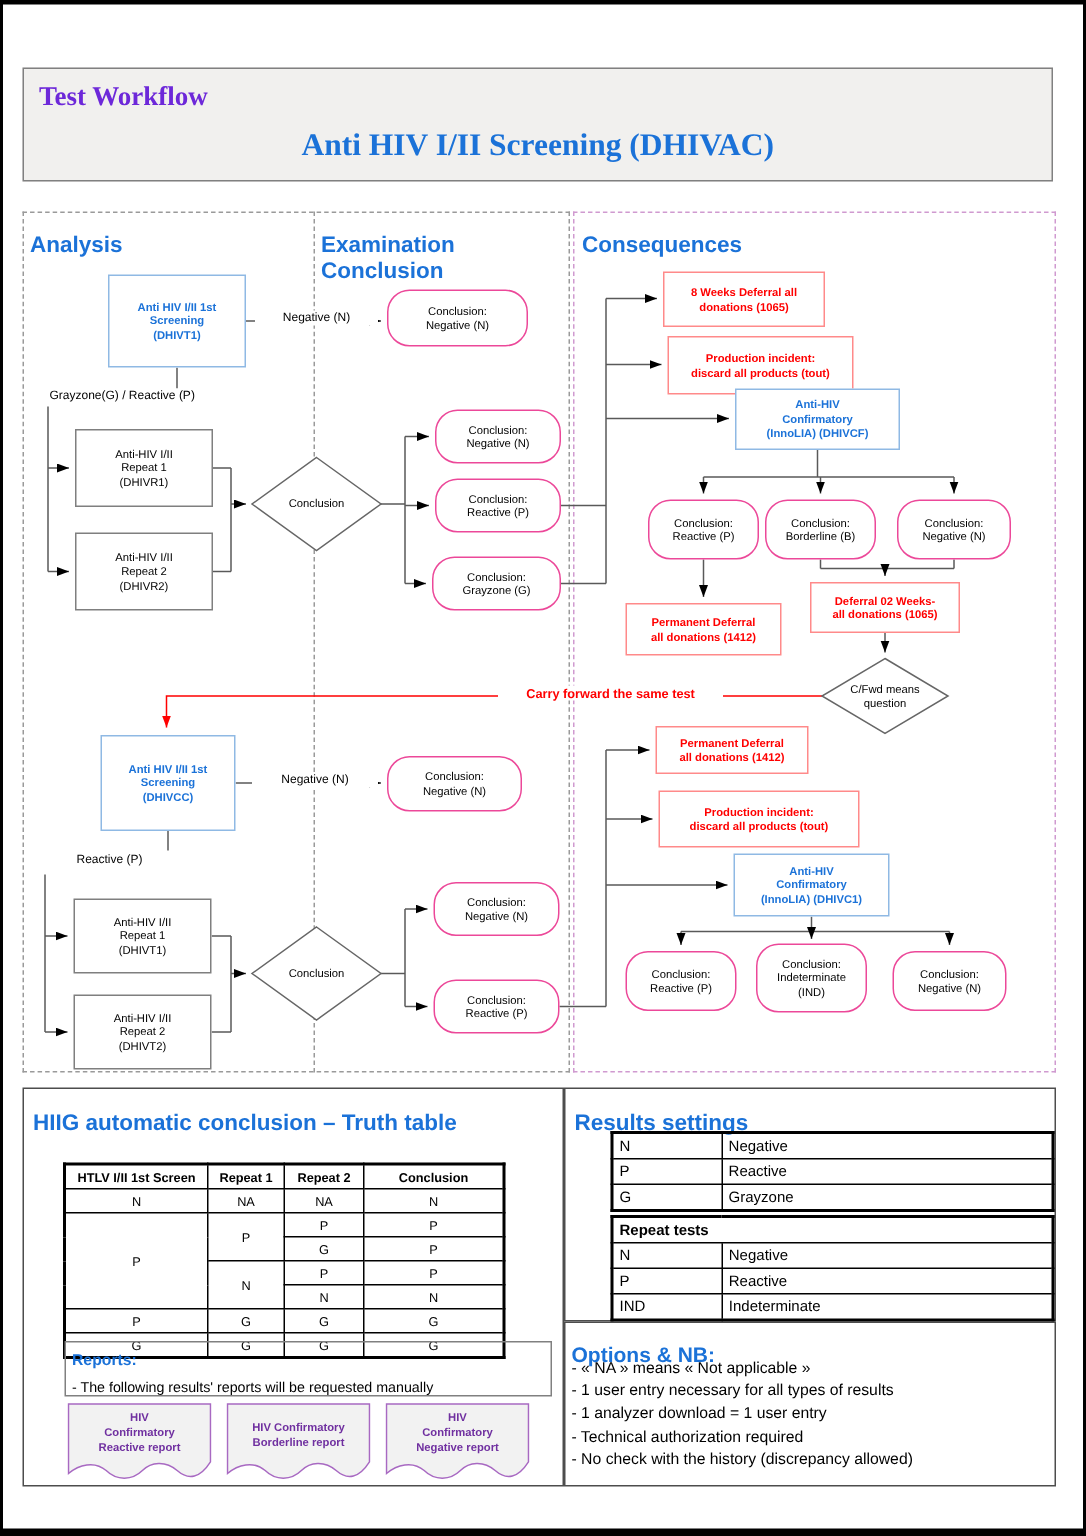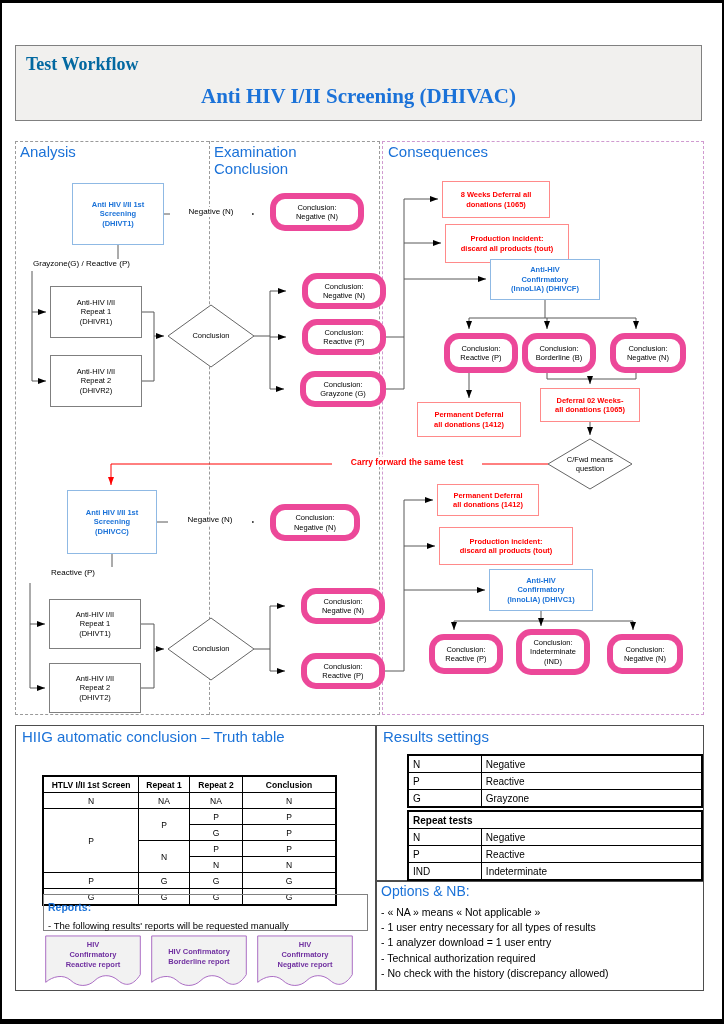--- a/index.html
+++ b/index.html
@@ -2,34 +2,34 @@
 <html><head>
 <meta charset="utf-8">
 <style>
   html,body{margin:0;padding:0;background:#fff;}
   .page{position:relative;width:724px;height:1024px;box-sizing:border-box;
         border:2px solid #000;border-top:3px solid #000;border-bottom:5px solid #000;
         background:#fff;font-family:"Liberation Sans",sans-serif;overflow:hidden;}
   .abs{position:absolute;box-sizing:border-box;}
   
   .title-box{left:13px;top:42px;width:687px;height:76px;background:#f1f0ee;border:1px solid #808080;}
-  .title-l1{left:10px;top:8px;font-family:"Liberation Serif",serif;font-weight:bold;font-size:18px;color:#0369a1;}
+  .title-l1{left:10px;top:8px;font-family:"Liberation Serif",serif;font-weight:bold;font-size:18px;color:#6d28d9;}
   .title-l2{left:0;top:38px;width:100%;text-align:center;font-family:"Liberation Serif",serif;font-weight:bold;font-size:21px;color:#1b72d8;}
   
   .panel-gray{border:1px dashed #9a9a9a;}
   .panel-purple{border:1px dashed #d09ad0;}
   .vdivider{border-left:1px dashed #9a9a9a;}
-  .sec-h{font-weight:normal;font-size:15px;color:#1b72d8;white-space:pre-line;line-height:1.1;}
+  .sec-h{font-weight:bold;font-size:15px;color:#1b72d8;white-space:pre-line;line-height:1.1;margin-top:12px;}
   
   .node{display:flex;align-items:center;justify-content:center;text-align:center;
         white-space:pre-line;line-height:1.25;font-size:7.5px;background:#fff;}
   .box-plain{border:1px solid #7f7f7f;color:#000;}
   .box-blue{border:1px solid #8fb9e4;color:#1b72d8;font-weight:bold;}
   .box-red{border:1px solid #ff8a8a;color:#f00;font-weight:bold;}
-  .ellipse{border:6px solid #ec4899;border-radius:15px;color:#000;margin-left:12px;}
+  .ellipse{border:1px solid #ec4899;border-radius:15px;color:#000;}
   .dlabel{display:flex;align-items:center;justify-content:center;text-align:center;
           white-space:pre-line;font-size:7.5px;line-height:1.25;background:transparent;}
   .lbl{font-size:8px;background:#fff;white-space:pre-line;line-height:1.2;padding:0 1px;}
   .lbl-red{color:#f00;font-weight:bold;font-size:8.5px;}
   .center{text-align:center;}
   
   .solid-box{border:1px solid #4d4d4d;}
   table{border-collapse:collapse;}
   .tt{font-size:8.5px;margin-top:21px;}
   .tt th,.tt td{border:1px solid #000;text-align:center;height:15px;padding:0 2px;}

